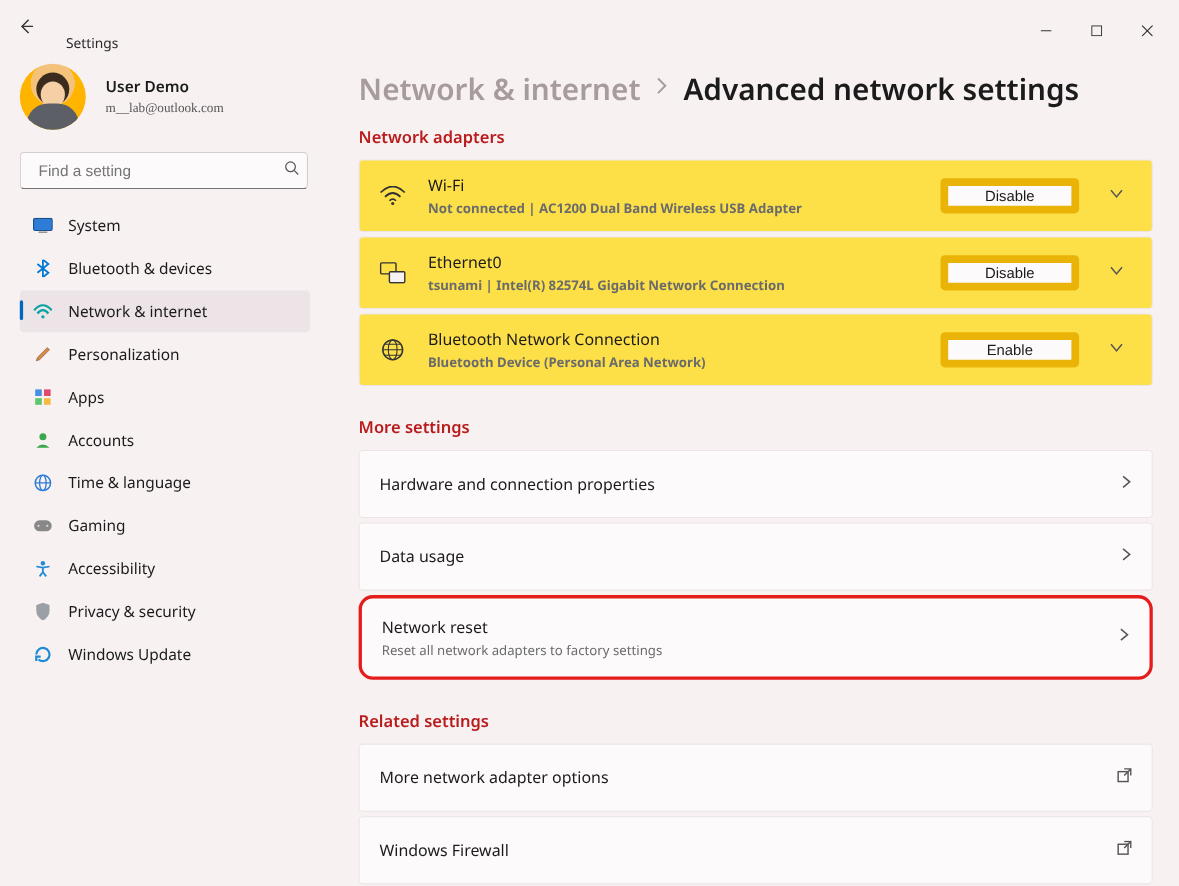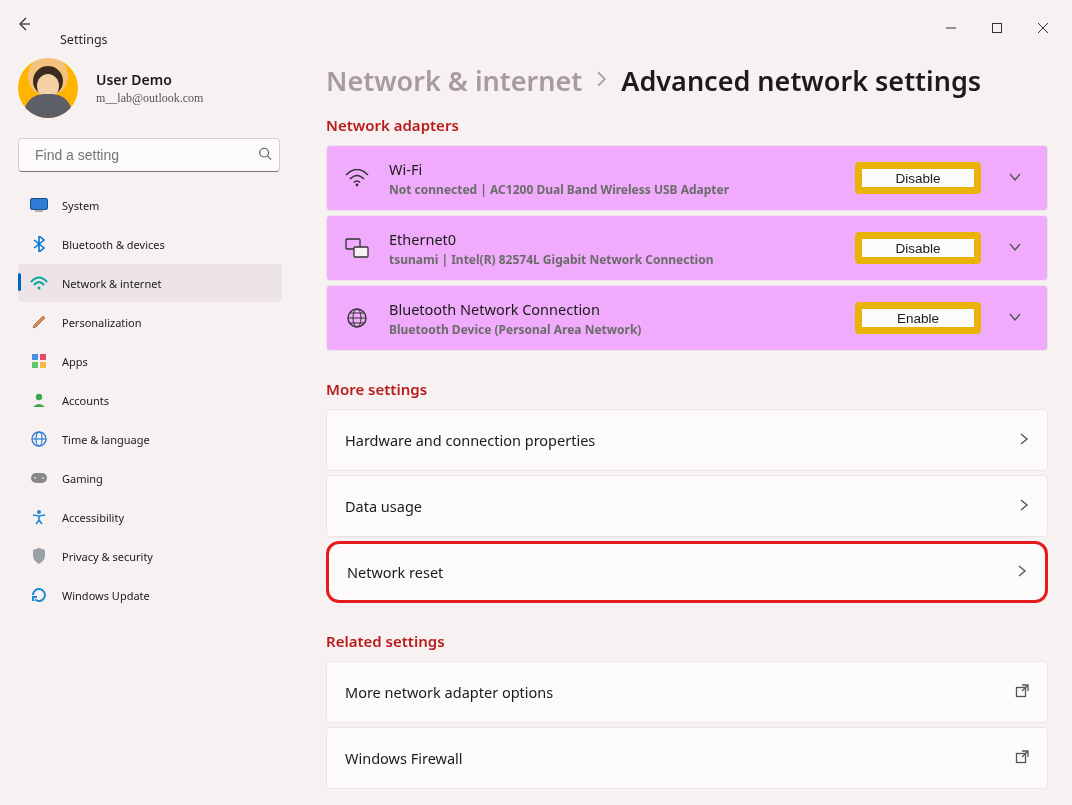--- a/index.html
+++ b/index.html
@@ -98,21 +98,21 @@
   }
 
   .nav { list-style: none; }
   .nav li {
     display: flex; align-items: center;
     gap: 14px;
     height: 38px;
     padding: 0 10px 0 12px;
     border-radius: 4px;
     margin: 1px 6px 1px 0;
-    font-size: 11px;
+    font-size: 14px;
     position: relative;
   }
   .nav li.active { background: #ece4e6; }
   .nav li.active::before {
     content: "";
     position: absolute; left: 0; top: 9px;
     width: 3px; height: 18px;
     background: #0067c0; border-radius: 2px;
   }
   .nav .icn { width: 18px; display: flex; justify-content: center; }
@@ -130,21 +130,21 @@
   .breadcrumb .bc-parent { font-size: 27px; font-weight: 600; color: #a79b9e; }
   .breadcrumb .bc-sep { color: #a79b9e; }
   .breadcrumb .bc-current { font-size: 27px; font-weight: 600; color: #1b1b1b; }
 
   .section-title {
     font-size: 15px; font-weight: 600; color: #b91c1c;
     margin: 4px 0 10px 0;
   }
 
   .card {
-    background: #f0abfc;
+    background: #fde047;
     border: 1px solid #ece5e6;
     border-radius: 4px;
     padding: 12px 18px;
     margin-bottom: 4px;
     display: flex;
     align-items: center;
     gap: 20px;
     min-height: 66px;
   }
   .card .adapter-icon { width: 24px; display:flex; justify-content:center; color:#333; }
@@ -428,20 +428,21 @@
       </div>
       <div class="spacer"></div>
       <div class="chev"><svg width="10" height="14" viewBox="0 0 10 14">
             <path d="M2 2 L8 7 L2 12" fill="none" stroke="currentColor" stroke-width="1.4"></path>
           </svg></div>
     </div>
 
     <div class="row highlight">
       <div>
         <div class="rt">Network reset</div>
+        <div class="rs">Reset all network adapters to factory settings</div>
       </div>
       <div class="spacer"></div>
       <div class="chev"><svg width="10" height="14" viewBox="0 0 10 14">
             <path d="M2 2 L8 7 L2 12" fill="none" stroke="currentColor" stroke-width="1.4"></path>
           </svg></div>
     </div>
 
     <div class="section-title more-gap">Related settings</div>
 
     <div class="row">

